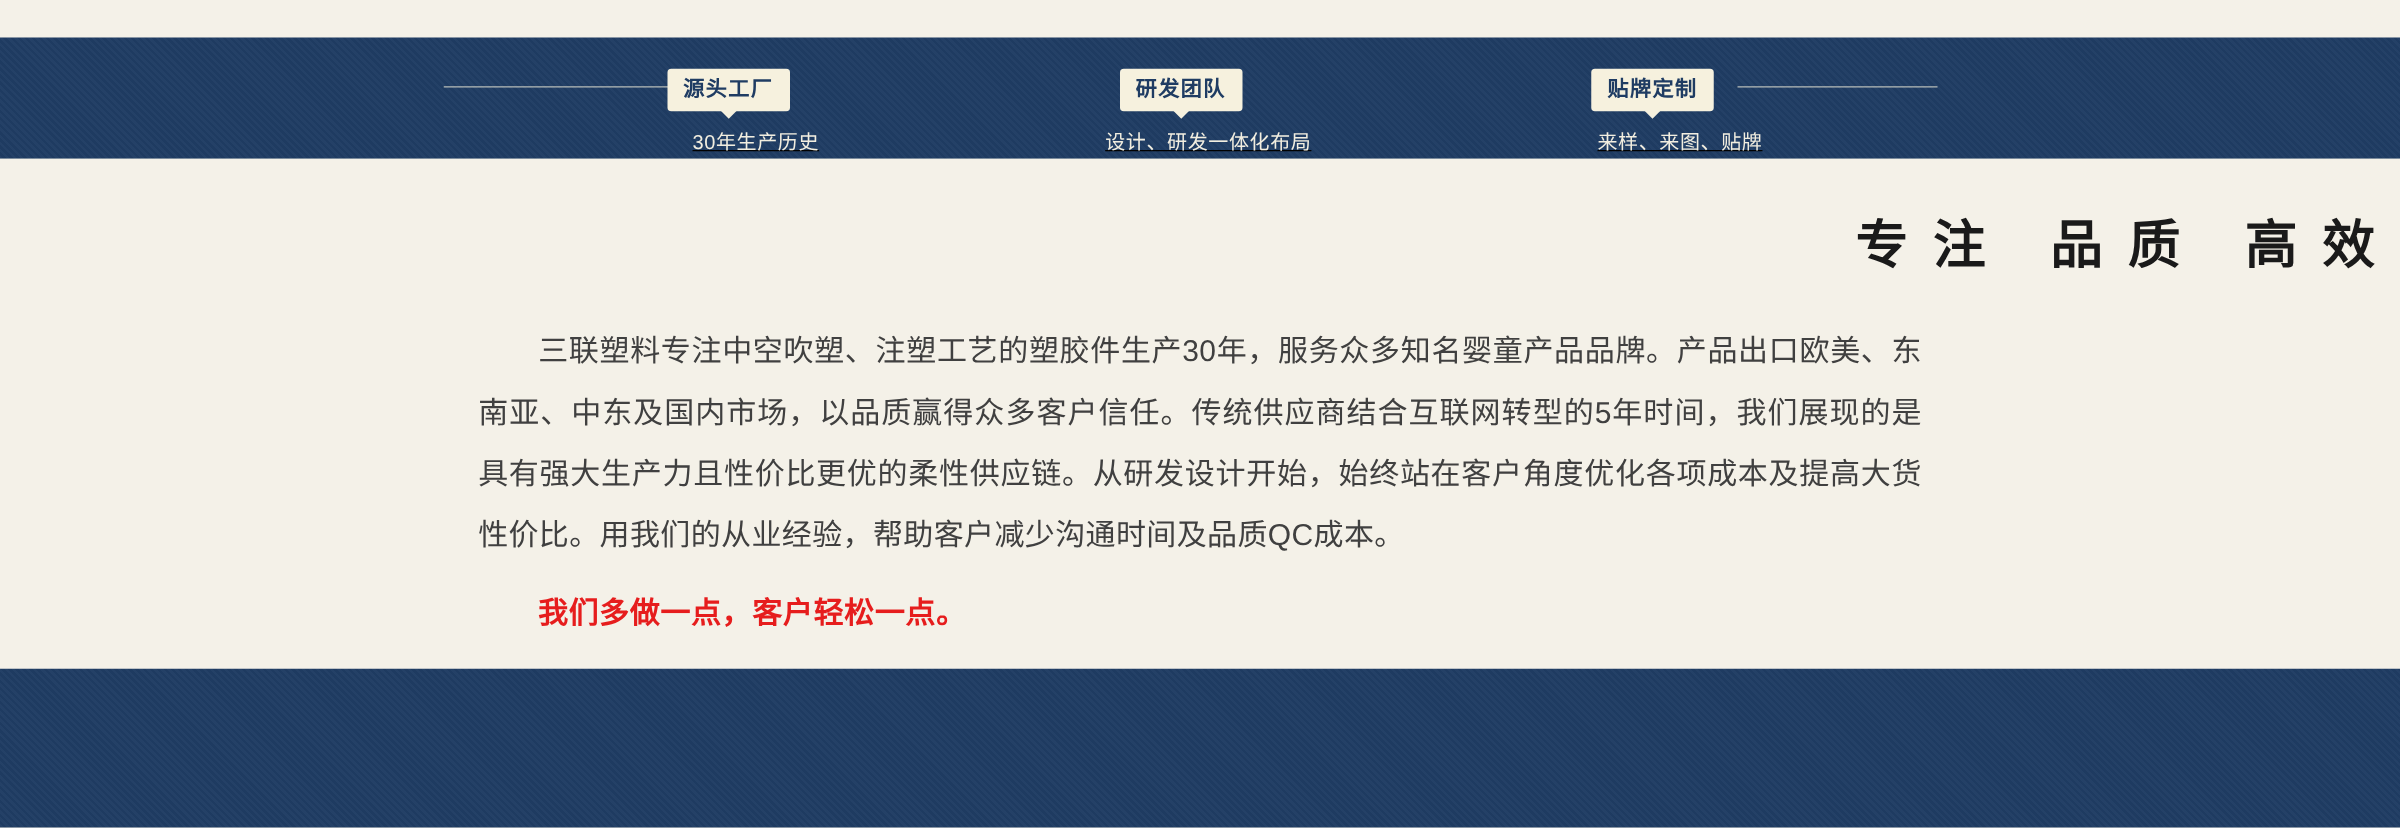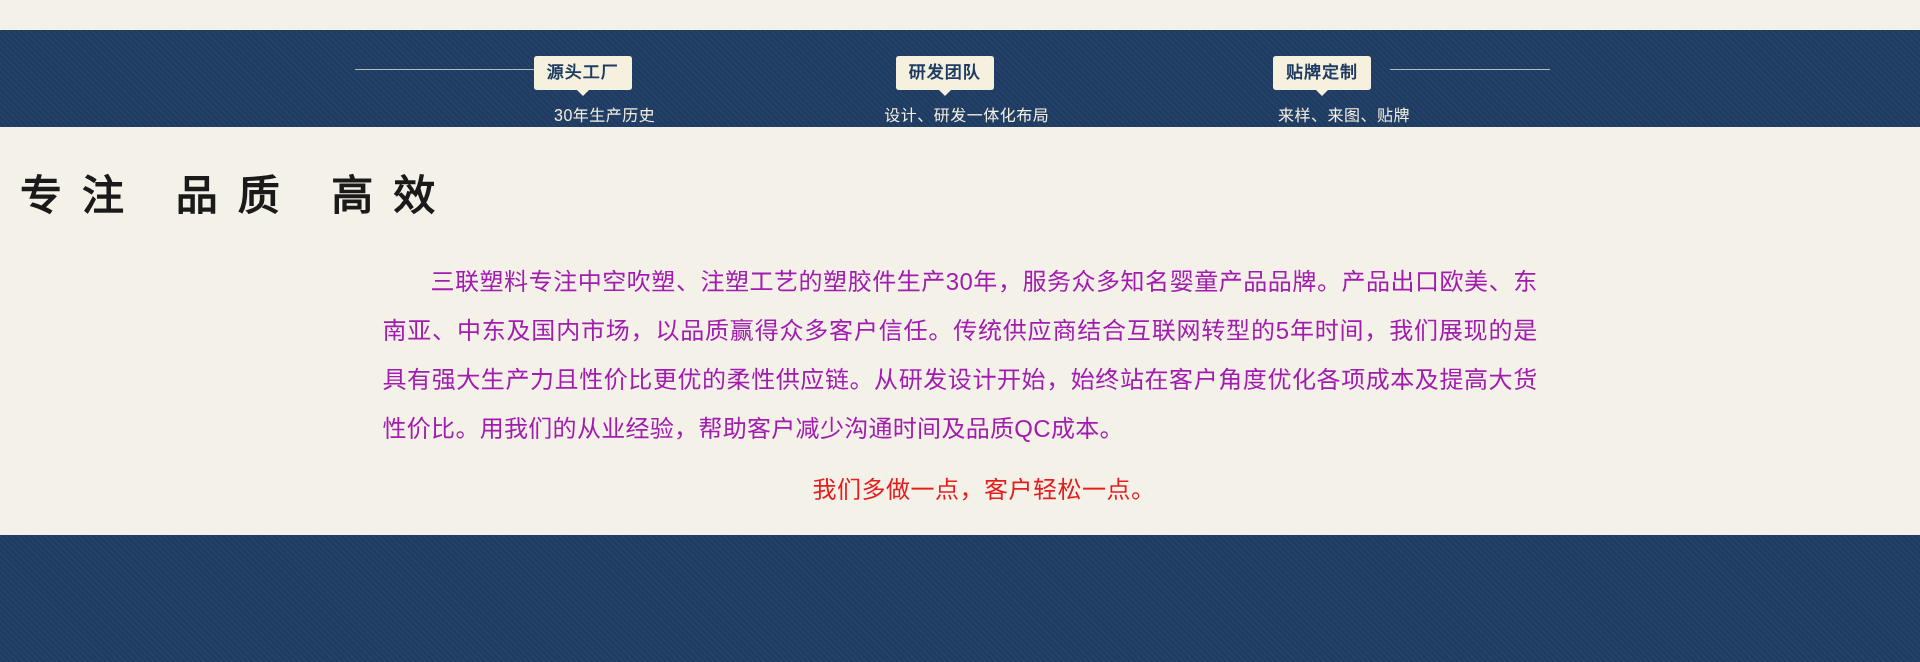--- a/index.html
+++ b/index.html
@@ -41,22 +41,23 @@
   .rule-left  { left: 355px;  width: 195px; }
   .rule-right { left: 1390px; width: 160px; }
 
   .features {
     position: absolute;
     left: 510px;
     top: 0;
     width: 900px;
     height: 97px;
     display: flex;
-    align-items: flex-end;
+    align-items: center;
     justify-content: space-between;
+    text-decoration: underline;
   }
   .feature {
     position: relative;
     text-align: center;
     padding-top: 24px;
     flex: 0 0 auto;
   }
   .feature .tag {
     display: inline-block;
     background: #f6f1de;
@@ -98,46 +99,45 @@
     position: absolute;
     left: 0;
     top: 127px;
     width: 1920px;
     height: 408px;
     background: #f4f1e8;
   }
   .headline {
     margin: 0;
     padding-top: 34px;
-    text-align: left;
+    text-align: right;
     font-size: 42px;
     font-weight: bold;
     color: #1a1a1a;
     letter-spacing: 20px;
     text-indent: 20px;
   }
   .body-copy {
     width: 1155px;
     margin: 36px auto 0;
     font-size: 24px;
     line-height: 2.04;
-    color: #a21caf;
+    color: #404040;
     text-align: justify;
     text-indent: 48px;
     letter-spacing: 0.3px;
   }
   .slogan {
     width: 1155px;
     margin: 16px auto 0;
     font-size: 24px;
-    font-weight: normal;
+    font-weight: bold;
     color: #e61d1d;
     text-indent: 48px;
     letter-spacing: 0.5px;
-    text-align: center;
   }
 
   
   .bottom-band {
     position: absolute;
     left: 0;
     bottom: 0;
     width: 1920px;
     height: 127px;
     background:

